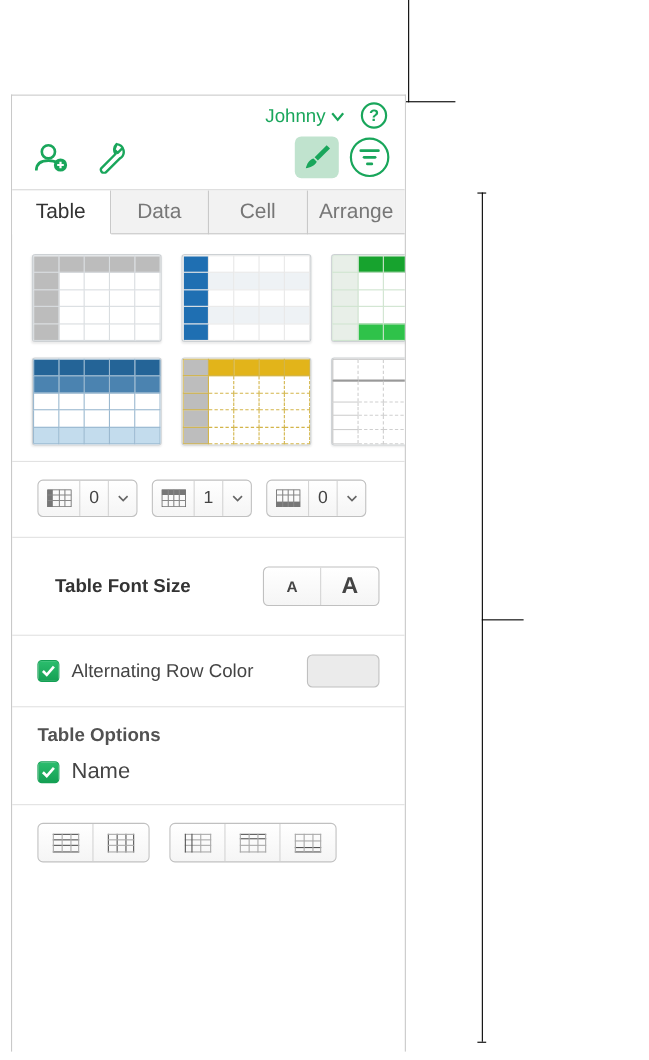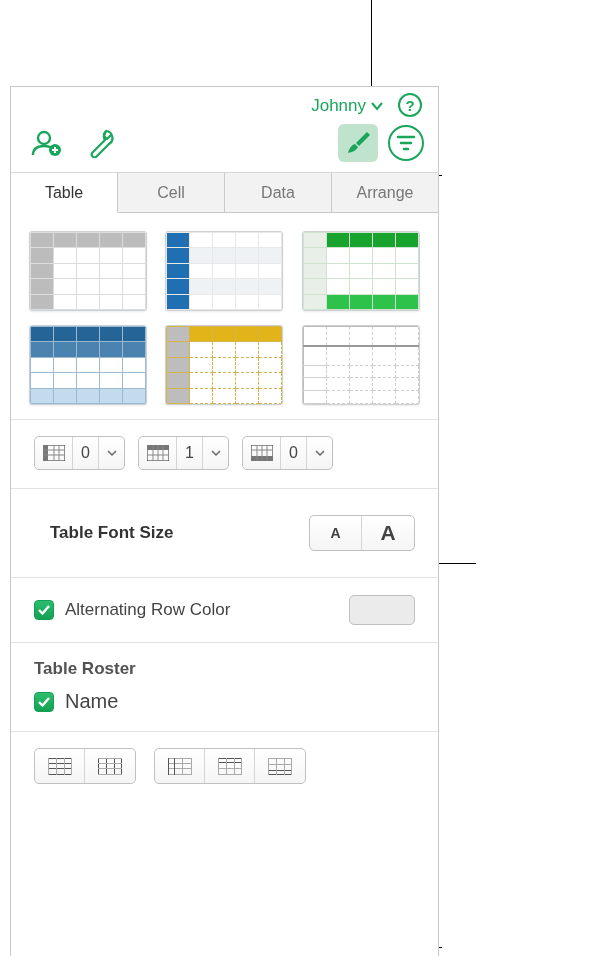--- a/index.html
+++ b/index.html
@@ -9,21 +9,21 @@
     width: 590px;
     height: 964px;
     position: relative;
     font-size: 17px;
     color: #333;
   }
   .frame {
     position: absolute;
     left: 10px;
     top: 86px;
-    width: 429px;
+    width: 359px;
     height: 870px;
     border: 1px solid #c9c9c9;
     border-bottom: none;
     background: #fff;
     overflow: hidden;
   }
   
   .toolbar {
     height: 86px;
     position: relative;
@@ -97,21 +97,21 @@
   
   .tabs {
     display: flex;
     height: 40px;
   }
   .tab {
     flex: 1;
     display: flex;
     align-items: center;
     justify-content: center;
-    font-size: 16px;
+    font-size: 19px;
     color: #777;
     background: #f2f2f2;
     border-bottom: 1px solid #c9c9c9;
     border-right: 1px solid #c9c9c9;
     cursor: pointer;
   }
   .tab:last-child { border-right: none; }
   .tab.active {
     background: #fff;
     color: #333;
@@ -391,24 +391,24 @@
         </svg>
       </div>
     </div>
   </div>
 
   <div class="tabs">
     <div class="tab active">
         <span>Table</span>
       </div>
     <div class="tab">
+        <span>Data</span>
+      </div>
+    <div class="tab">
         <span>Cell</span>
-      </div>
-    <div class="tab">
-        <span>Data</span>
       </div>
     <div class="tab">
         <span>Arrange</span>
       </div>
   </div>
 
   <div class="styles">
     <div class="thumb t1">
         <table>
           <tbody>
@@ -732,21 +732,21 @@
     <div class="check">
       <svg viewBox="0 0 14 12">
           <path d="M2 6 L5.5 9.5 L12 2" fill="none" stroke="#fff" stroke-width="2.4"></path>
         </svg>
     </div>
     <span style="font-size:17px;color:#444">Alternating Row Color</span>
     <div class="swatch"></div>
   </div>
 
   <div class="sect">
-    <h4>Table Roster</h4>
+    <h4>Table Options</h4>
     <div class="optrow">
       <div class="check">
         <svg viewBox="0 0 14 12">
             <path d="M2 6 L5.5 9.5 L12 2" fill="none" stroke="#fff" stroke-width="2.4"></path>
           </svg>
       </div>
       <span style="font-size:20px;color:#444;min-width:54px">Name</span>
     </div>
   </div>
 

